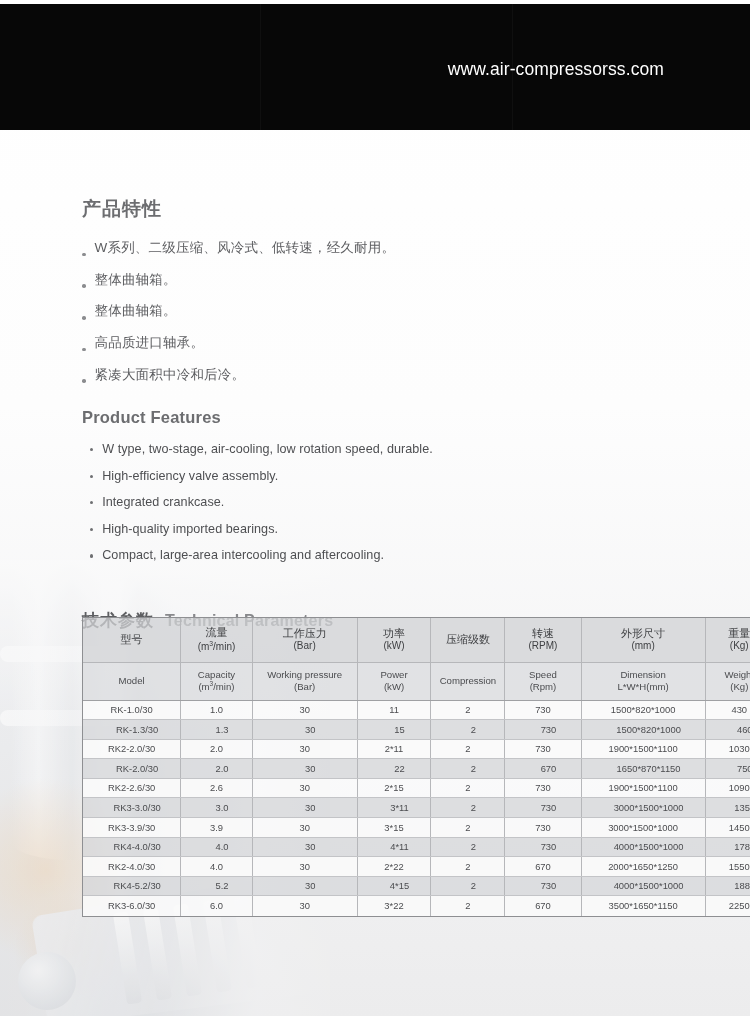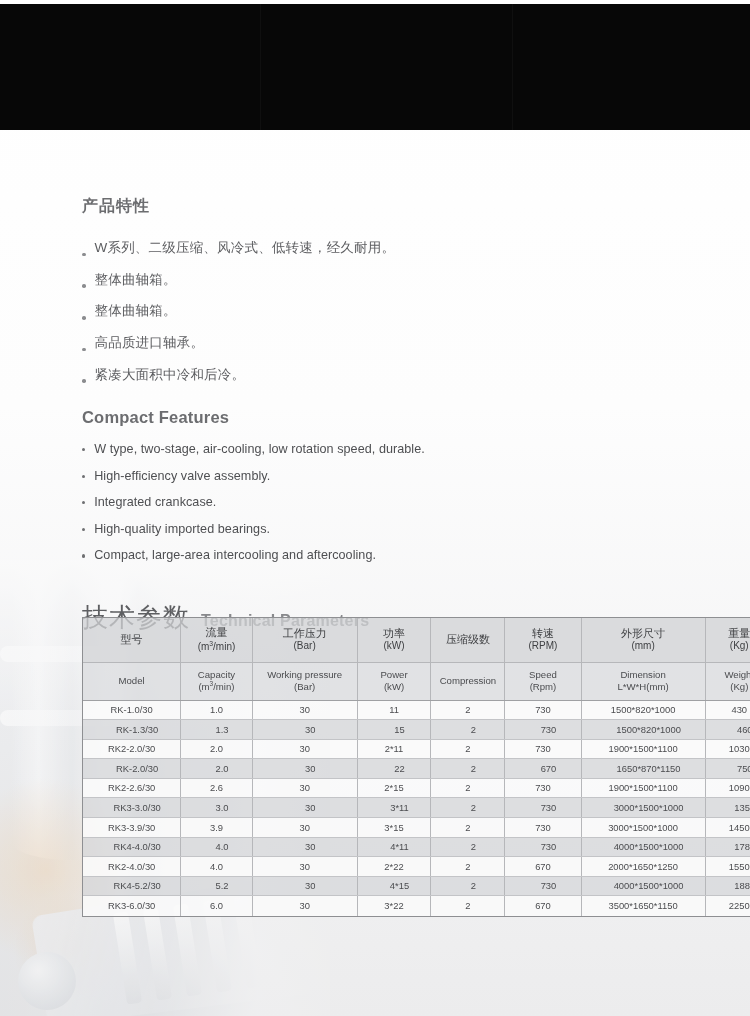--- a/index.html
+++ b/index.html
@@ -145,21 +145,21 @@
   
   .content {
     position:absolute;
     left:0; top:130px;
     width:750px;
   }
 
   .section-cn-title {
     position:absolute;
     left:82px; top:66px;
-    font-size:16px;
+    font-size:19px;
     font-weight:bold;
     color:#6c6d70;
     letter-spacing:1px;
   }
 
   .cn-list {
     position:absolute;
     left:82px; top:110px;
     width:520px;
   }
@@ -186,21 +186,21 @@
     position:absolute;
     left:82px; top:278px;
     font-size:16.5px;
     font-weight:bold;
     color:#6c6d70;
     letter-spacing:.2px;
   }
 
   .en-list {
     position:absolute;
-    left:82px; top:312px;
+    left:90px; top:312px;
     width:560px;
   }
   .en-list li {
     list-style:none;
     display:flex;
     align-items:flex-start;
     font-size:12.6px;
     color:#4e4f52;
     line-height:1.2;
     margin-bottom:11.5px;
@@ -216,22 +216,22 @@
   }
 
   .tech-head {
     position:absolute;
     left:82px; top:448px;
     display:flex;
     align-items:baseline;
     gap:11px;
   }
   .tech-head .cn {
-    font-size:26px;
-    font-weight:normal;
+    font-size:17px;
+    font-weight:bold;
     color:#5e5f62;
     letter-spacing:1px;
   }
   .tech-head .en {
     font-size:16px;
     font-weight:bold;
     color:#88898c;
     letter-spacing:.2px;
     margin-top:34px;
   }
@@ -309,20 +309,21 @@
     <div class="rib" style="left:240px; top:336px;"></div>
     <div class="cyl"></div>
     <div class="base"></div>
     <div class="fade-r"></div>
     <div class="fade-t"></div>
   </div>
 
   <div class="banner">
     <div class="panel p1"></div>
     <div class="panel p2"></div>
+    <div class="site-url">www.air-compressorss.com</div>
   </div>
 
   <div class="content">
 
     <div class="section-cn-title">产品特性</div>
     <ul class="cn-list">
       <li>
         <span class="dot"></span>
         <span>W系列、二级压缩、风冷式、低转速，经久耐用。</span>
       </li>
@@ -337,21 +338,21 @@
       <li>
         <span class="dot"></span>
         <span>高品质进口轴承。</span>
       </li>
       <li>
         <span class="dot"></span>
         <span>紧凑大面积中冷和后冷。</span>
       </li>
     </ul>
 
-    <div class="section-en-title">Compact Features</div>
+    <div class="section-en-title">Product Features</div>
     <ul class="en-list">
       <li>
         <span class="dot"></span>
         <span>W type, two-stage, air-cooling, low rotation speed, durable.</span>
       </li>
       <li>
         <span class="dot"></span>
         <span>High-efficiency valve assembly.</span>
       </li>
       <li>

